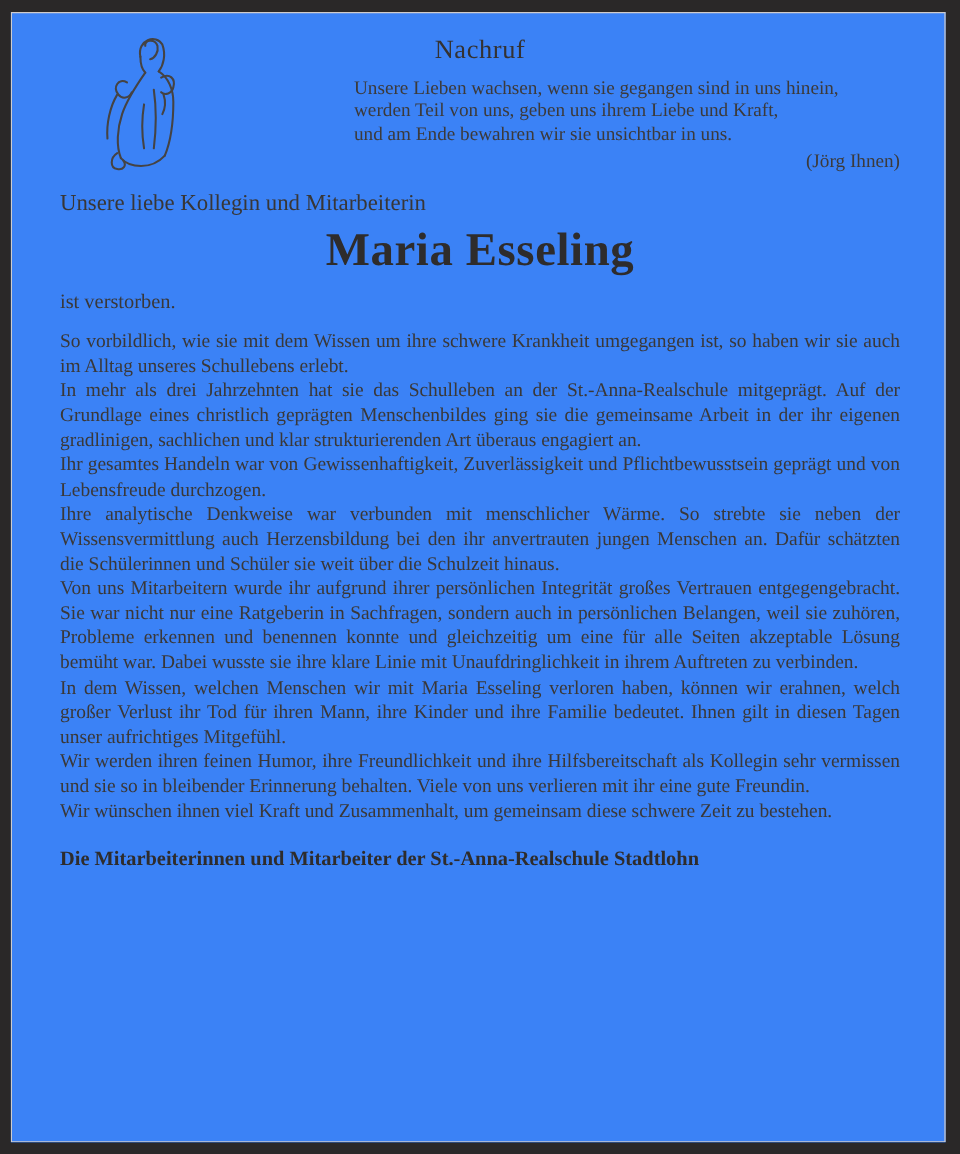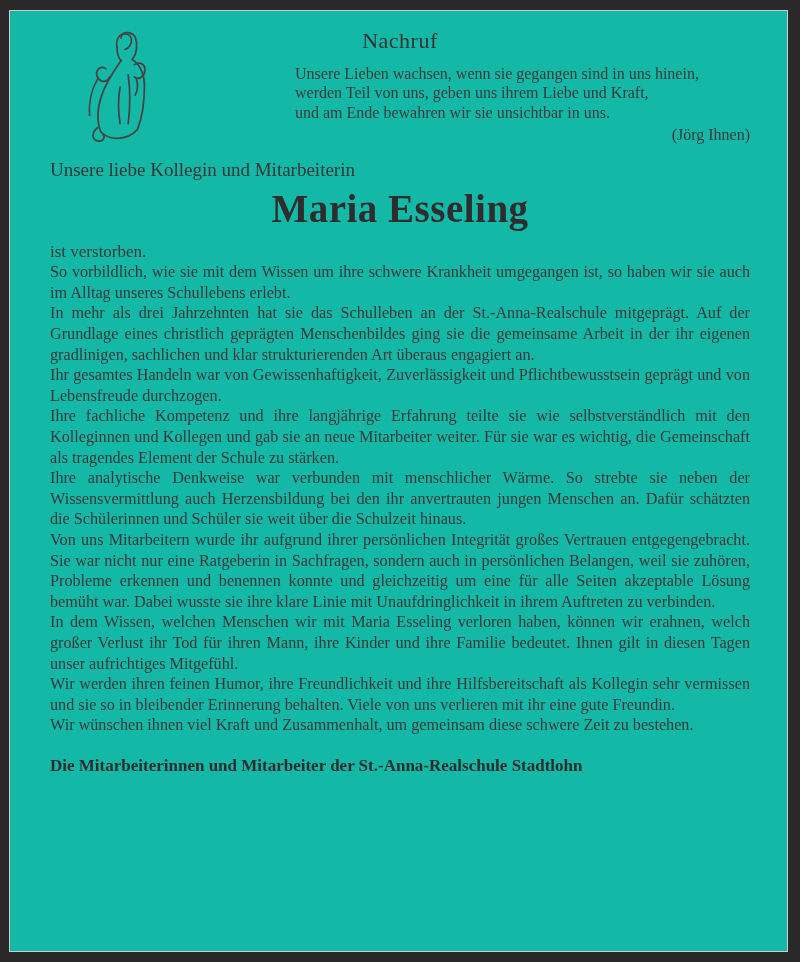--- a/index.html
+++ b/index.html
@@ -6,21 +6,21 @@
   body {
     width: 800px; height: 962px;
     background: #2a2828;
     font-family: "Liberation Serif", "DejaVu Serif", serif;
     overflow: hidden;
     position: relative;
   }
   .notice {
     position: absolute;
     top: 10px; left: 9px; right: 12px; bottom: 10px;
-    background: #14b8a6;
+    background: #3b82f6;
     box-shadow: inset 0 0 0 1px #cfcccc;
     color: #3a3838;
   }
   .content {
     position: relative;
     padding: 18px 38px 0 41px;
     height: 100%;
     box-sizing: border-box;
   }
   .figure-art {
@@ -61,21 +61,21 @@
     font-weight: bold;
     letter-spacing: 0.5px;
     margin: 5px 0 0 0;
     color: #2e2c2c;
   }
   .status {
     margin-top: 11px;
     font-size: 17px;
   }
   .body-text {
-    margin-top: 0;
+    margin-top: 12px;
   }
   .body-text p.para {
     margin: 0;
     font-size: 16.2px;
     line-height: 20.6px;
     text-align: justify;
     color: #3a3838;
   }
   .signature {
     margin-top: 20px;
@@ -125,21 +125,20 @@
     <div class="intro">Unsere liebe Kollegin und Mitarbeiterin</div>
 
     <div class="name">Maria Esseling</div>
 
     <div class="status">ist verstorben.</div>
 
     <div class="body-text">
         <p class="para">So vorbildlich, wie sie mit dem Wissen um ihre schwere Krankheit umgegangen ist, so haben wir sie auch im Alltag unseres Schullebens erlebt.</p>
         <p class="para">In mehr als drei Jahrzehnten hat sie das Schulleben an der St.-Anna-Realschule mitgeprägt. Auf der Grundlage eines christlich geprägten Menschenbildes ging sie die gemeinsame Arbeit in der ihr eigenen gradlinigen, sachlichen und klar strukturierenden Art überaus engagiert an.</p>
         <p class="para">Ihr gesamtes Handeln war von Gewissenhaftigkeit, Zuverlässigkeit und Pflicht­bewusstsein geprägt und von Lebensfreude durchzogen.</p>
-        <p class="para">Ihre fachliche Kompetenz und ihre langjährige Erfahrung teilte sie wie selbst­verständlich mit den Kolleginnen und Kollegen und gab sie an neue Mitarbeiter weiter. Für sie war es wichtig, die Gemeinschaft als tragendes Element der Schule zu stärken.</p>
         <p class="para">Ihre analytische Denkweise war verbunden mit menschlicher Wärme. So strebte sie neben der Wissensvermittlung auch Herzensbildung bei den ihr anvertrauten jungen Menschen an. Dafür schätzten die Schülerinnen und Schüler sie weit über die Schulzeit hinaus.</p>
         <p class="para">Von uns Mitarbeitern wurde ihr aufgrund ihrer persönlichen Integrität großes Vertrauen entgegengebracht. Sie war nicht nur eine Ratgeberin in Sachfragen, sondern auch in persönlichen Belangen, weil sie zuhören, Probleme erkennen und benennen konnte und gleichzeitig um eine für alle Seiten akzeptable Lösung bemüht war. Dabei wusste sie ihre klare Linie mit Unaufdringlichkeit in ihrem Auftreten zu verbinden.</p>
         <p class="para">In dem Wissen, welchen Menschen wir mit Maria Esseling verloren haben, können wir erahnen, welch großer Verlust ihr Tod für ihren Mann, ihre Kinder und ihre Familie bedeutet. Ihnen gilt in diesen Tagen unser aufrichtiges Mitgefühl.</p>
         <p class="para">Wir werden ihren feinen Humor, ihre Freundlichkeit und ihre Hilfsbereitschaft als Kollegin sehr vermissen und sie so in bleibender Erinnerung behalten. Viele von uns verlieren mit ihr eine gute Freundin.</p>
         <p class="para">Wir wünschen ihnen viel Kraft und Zusammenhalt, um gemeinsam diese schwere Zeit zu bestehen.</p>
       </div>
 
     <div class="signature">Die Mitarbeiterinnen und Mitarbeiter der St.-Anna-Realschule Stadtlohn</div>
 
   </div>

